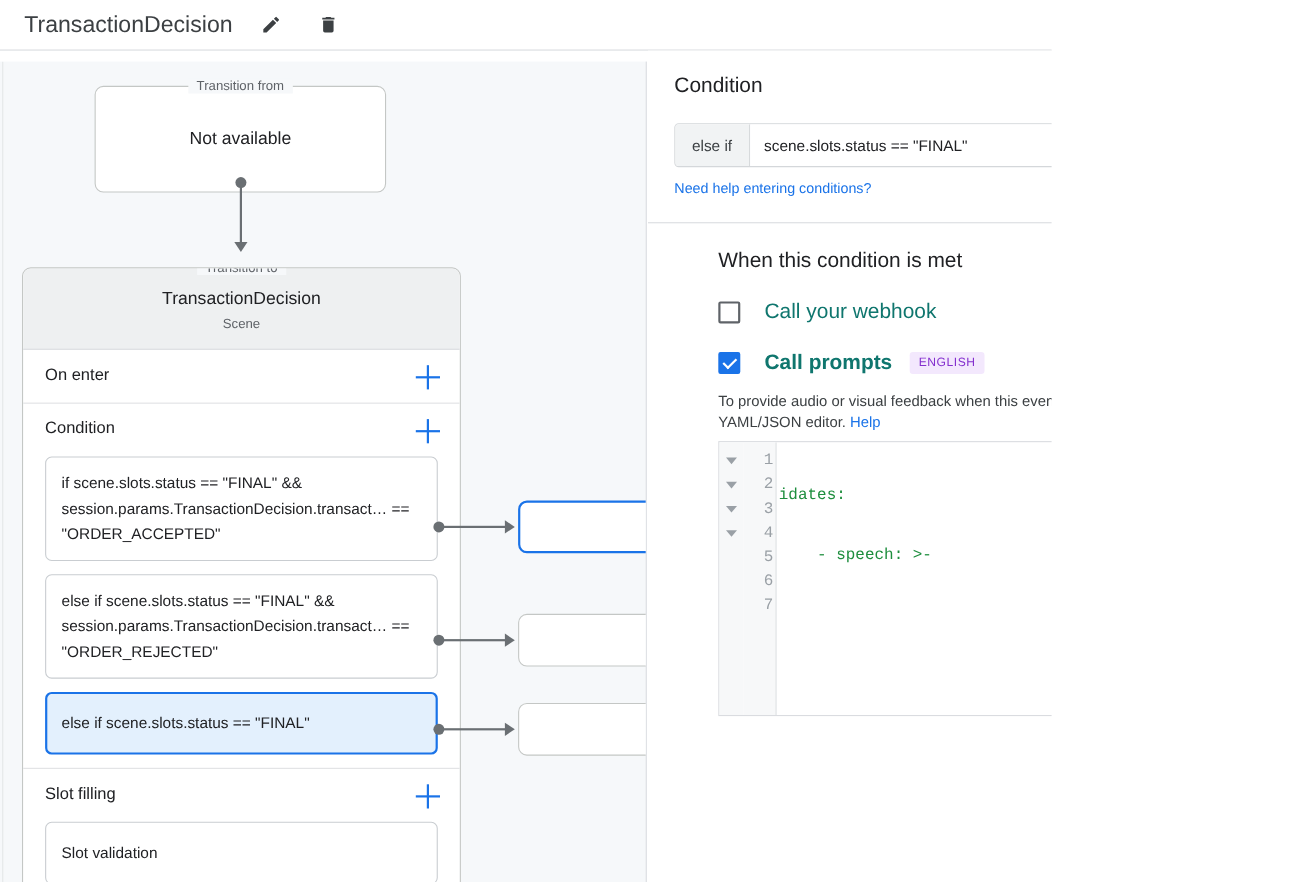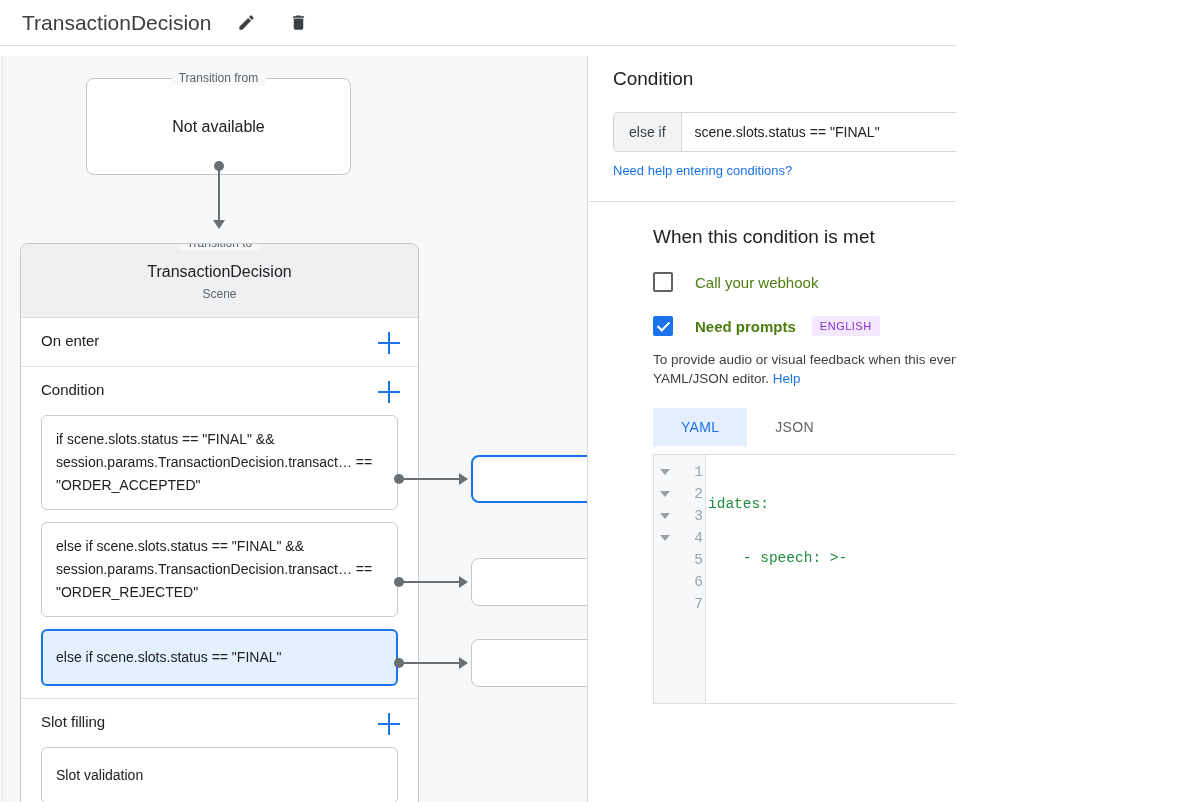--- a/index.html
+++ b/index.html
@@ -163,21 +163,21 @@
   .cb-row{display:flex;align-items:center;margin-top:24px;}
   .cb{
     width:20px;height:20px;border:2px solid #5f6368;border-radius:2px;flex:none;
     box-sizing:border-box;cursor:pointer;position:relative;background:#fff;
   }
   .cb.on{background:#1a73e8;border-color:#1a73e8;}
   .cb.on::after{
     content:"";position:absolute;left:5px;top:1px;width:5px;height:10px;
     border:solid #fff;border-width:0 2px 2px 0;transform:rotate(45deg);
   }
-  .cb-label{margin-left:22px;font-size:15px;color:#4d7c0f;}
+  .cb-label{margin-left:22px;font-size:19px;color:#0f766e;}
   .cb-label.bold{font-weight:700;}
   .badge{
     margin-left:16px;background:#f3e8fd;color:#8430ce;font-size:11px;
     letter-spacing:.5px;padding:4px 8px;border-radius:3px;font-weight:500;
   }
   .hint{
     margin-top:14px;font-size:13.5px;color:#3c4043;line-height:19px;max-width:555px;
   }
   .hint a{color:#1a73e8;text-decoration:none;cursor:pointer;}
 
@@ -321,32 +321,28 @@
     <div class="panel-sec-2">
       <div class="panel-h2">When this condition is met</div>
 
       <div class="cb-row">
         <span class="cb"></span>
         <span class="cb-label">Call your webhook</span>
       </div>
 
       <div class="cb-row">
         <span class="cb on"></span>
-        <span class="cb-label bold">Need prompts</span>
+        <span class="cb-label bold">Call prompts</span>
         <span class="badge">ENGLISH</span>
       </div>
 
       <div class="hint">
         <span>To provide audio or visual feedback when this event occurs, enter a prompt in the YAML/JSON editor. </span><a>Help</a>
       </div>
 
-      <div class="tabs">
-        <div class="tab active">YAML</div>
-        <div class="tab">JSON</div>
-      </div>
 
       <div class="editor">
         <div class="fold-col">
           <div class="fold">
               <i></i>
             </div>
           <div class="fold">
               <i></i>
             </div>
           <div class="fold">

